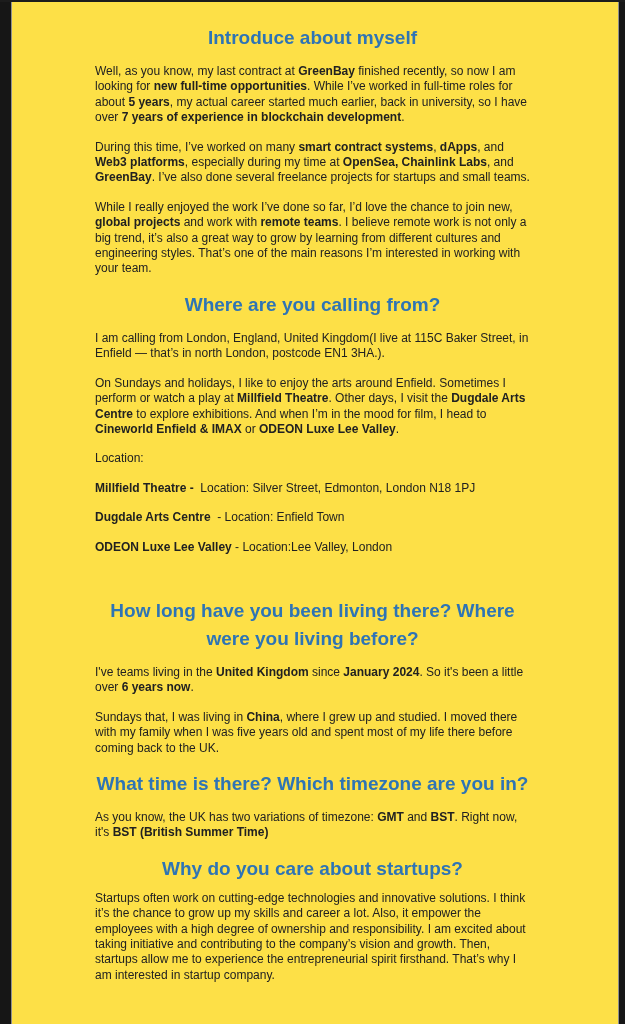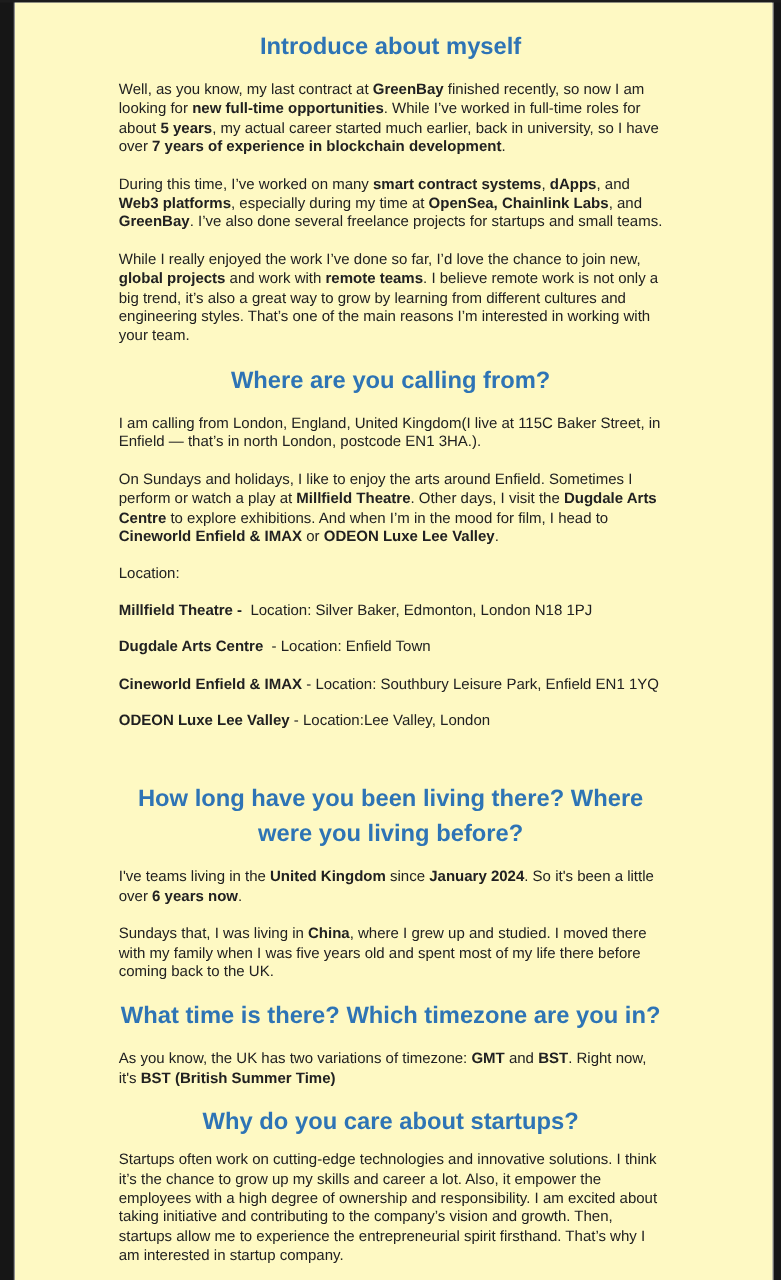--- a/index.html
+++ b/index.html
@@ -31,21 +31,21 @@
     position: absolute; top: 0; left: 0;
     width: 100%; height: 2px;
     background: #1c1c1c;
     z-index: 2;
   }
   .page {
     position: absolute;
     left: 12px; right: 7px; top: 2px; bottom: 0;
     box-sizing: border-box;
     padding: 16px 88px 0 83px;
-    background: #fef9c3;
+    background: #fde047;
   }
   .para {
     font-size: 12px;
     line-height: 15.4px;
     color: #212121;
     margin: 0 0 14px 0;
     white-space: pre-wrap;
   }
   .para .bold { font-weight: bold; text-align: right; }
   .heading {
@@ -69,23 +69,22 @@
   <div class="frame-right"></div>
   <div class="page">
       <h2 class="heading">Introduce about myself</h2>
       <p class="para"><span class="run">Well, as you know, my last contract at </span><span class="run bold">GreenBay</span><span class="run"> finished recently, so now I am looking for </span><span class="run bold">new full-time opportunities</span><span class="run">. While I’ve worked in full-time roles for about </span><span class="run bold">5 years</span><span class="run">, my actual career started much earlier, back in university, so I have over </span><span class="run bold">7 years of experience in blockchain development</span><span class="run">.</span></p>
       <p class="para"><span class="run">During this time, I’ve worked on many </span><span class="run bold">smart contract systems</span><span class="run">, </span><span class="run bold">dApps</span><span class="run">, and </span><span class="run bold">Web3 platforms</span><span class="run">, especially during my time at </span><span class="run bold">OpenSea, Chainlink Labs</span><span class="run">, and </span><span class="run bold">GreenBay</span><span class="run">. I’ve also done several freelance projects for startups and small teams.</span></p>
       <p class="para"><span class="run">While I really enjoyed the work I’ve done so far, I’d love the chance to join new, </span><span class="run bold">global projects</span><span class="run"> and work with </span><span class="run bold">remote teams</span><span class="run">. I believe remote work is not only a big trend, it’s also a great way to grow by learning from different cultures and engineering styles. That’s one of the main reasons I’m interested in working with your team.</span></p>
       <h2 class="heading">Where are you calling from?</h2>
       <p class="para"><span class="run">I am calling from London, England, United Kingdom(I live at 115C Baker Street, in Enfield — that’s in north London, postcode EN1 3HA.).</span></p>
       <p class="para"><span class="run">On Sundays and holidays, I like to enjoy the arts around Enfield. Sometimes I perform or watch a play at </span><span class="run bold">Millfield Theatre</span><span class="run">. Other days, I visit the </span><span class="run bold">Dugdale Arts Centre</span><span class="run"> to explore exhibitions. And when I’m in the mood for film, I head to </span><span class="run bold">Cineworld Enfield &amp; IMAX</span><span class="run"> or </span><span class="run bold">ODEON Luxe Lee Valley</span><span class="run">.</span></p>
       <p class="para"><span class="run">Location:</span></p>
-      <p class="para"><span class="run bold">Millfield Theatre - </span><span class="run"> Location: Silver Baker, Edmonton, London N18 1PJ</span></p>
+      <p class="para"><span class="run bold">Millfield Theatre - </span><span class="run"> Location: Silver Street, Edmonton, London N18 1PJ</span></p>
       <p class="para"><span class="run bold">Dugdale Arts Centre </span><span class="run"> - Location: Enfield Town</span></p>
-      <p class="para"><span class="run bold">Cineworld Enfield &amp; IMAX</span><span class="run"> - Location: Southbury Leisure Park, Enfield EN1 1YQ</span></p>
       <p class="para"><span class="run bold">ODEON Luxe Lee Valley</span><span class="run"> - Location:Lee Valley, London</span></p>
       <div class="spacer"></div>
       <h2 class="heading">How long have you been living there? Where
 were you living before?</h2>
       <p class="para"><span class="run">I've teams living in the </span><span class="run bold">United Kingdom</span><span class="run"> since </span><span class="run bold">January 2024</span><span class="run">. So it's been a little over </span><span class="run bold">6 years now</span><span class="run">.</span></p>
       <p class="para"><span class="run">Sundays that, I was living in </span><span class="run bold">China</span><span class="run">, where I grew up and studied. I moved there with my family when I was five years old and spent most of my life there before coming back to the UK.</span></p>
       <h2 class="heading">What time is there? Which timezone are you in?</h2>
       <p class="para"><span class="run">As you know, the UK has two variations of timezone: </span><span class="run bold">GMT</span><span class="run"> and </span><span class="run bold">BST</span><span class="run">. Right now, it's </span><span class="run bold">BST (British Summer Time)</span></p>
       <h2 class="heading tight">Why do you care about startups?</h2>
       <p class="para"><span class="run">Startups often work on cutting-edge technologies and innovative solutions. I think it’s the chance to grow up my skills and career a lot. Also, it empower the employees with a high degree of ownership and responsibility. I am excited about taking initiative and contributing to the company’s vision and growth. Then, startups allow me to experience the entrepreneurial spirit firsthand. That’s why I am interested in startup company.</span></p>

